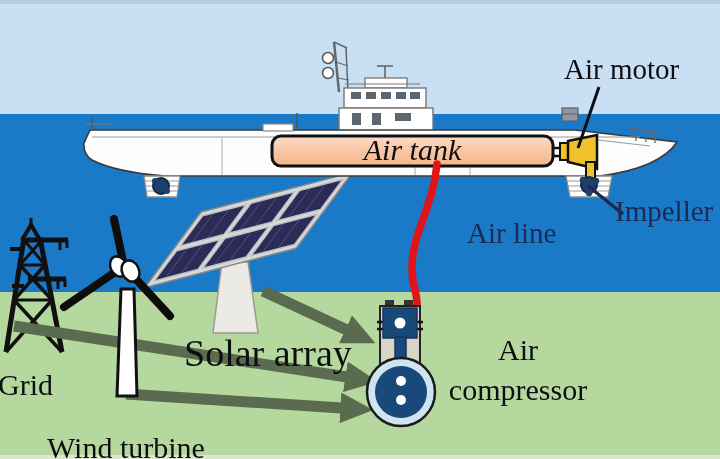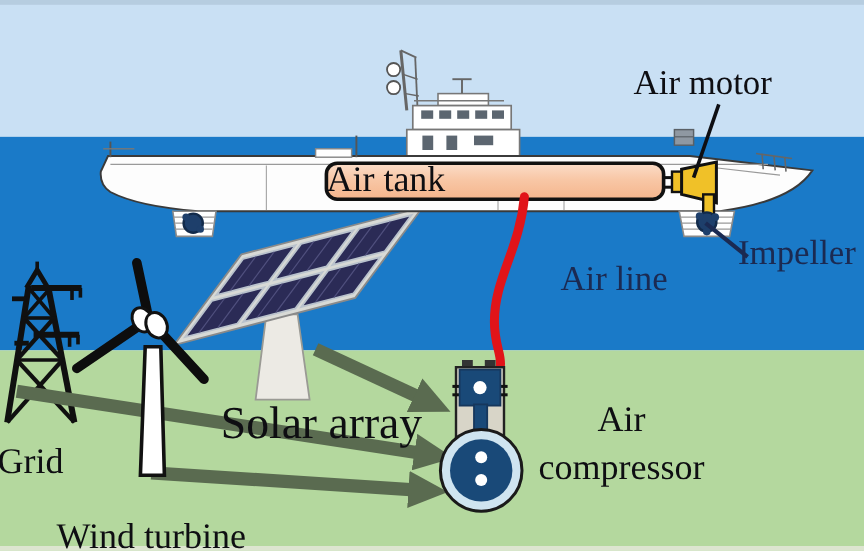--- a/index.html
+++ b/index.html
@@ -6,22 +6,22 @@
   #stage{
     position:relative;width:720px;height:459px;overflow:hidden;
     font-family:"Liberation Serif","DejaVu Serif",serif;
   }
   #scene{position:absolute;left:0;top:0;}
   .lbl{
     position:absolute;white-space:nowrap;color:#0e0e12;
     font-size:29px;line-height:1.05;letter-spacing:0px;
   }
   .lbl.navy{color:#1b2a52;}
-  #lbl-air-motor{left:528px;top:54px;}
-  #lbl-air-tank{left:272px;top:134px;width:281px;text-align:left;font-size:30px;}
+  #lbl-air-motor{left:564px;top:54px;}
+  #lbl-air-tank{left:272px;top:134px;width:281px;text-align:center;font-size:30px;font-style:italic;}
   #lbl-air-line{left:467px;top:218px;}
   #lbl-impeller{left:615px;top:196px;}
   #lbl-air-compressor{left:432px;top:330px;width:172px;text-align:center;font-size:30px;line-height:40px;}
   #lbl-air-compressor span{display:block;}
   #lbl-solar-array{left:184px;top:334px;font-size:38px;}
   #lbl-grid{left:-2px;top:369px;font-size:30px;}
   #lbl-wind-turbine{left:47px;top:417px;font-size:30px;margin-top:15px;}
 </style>
 </head>
 <body>

